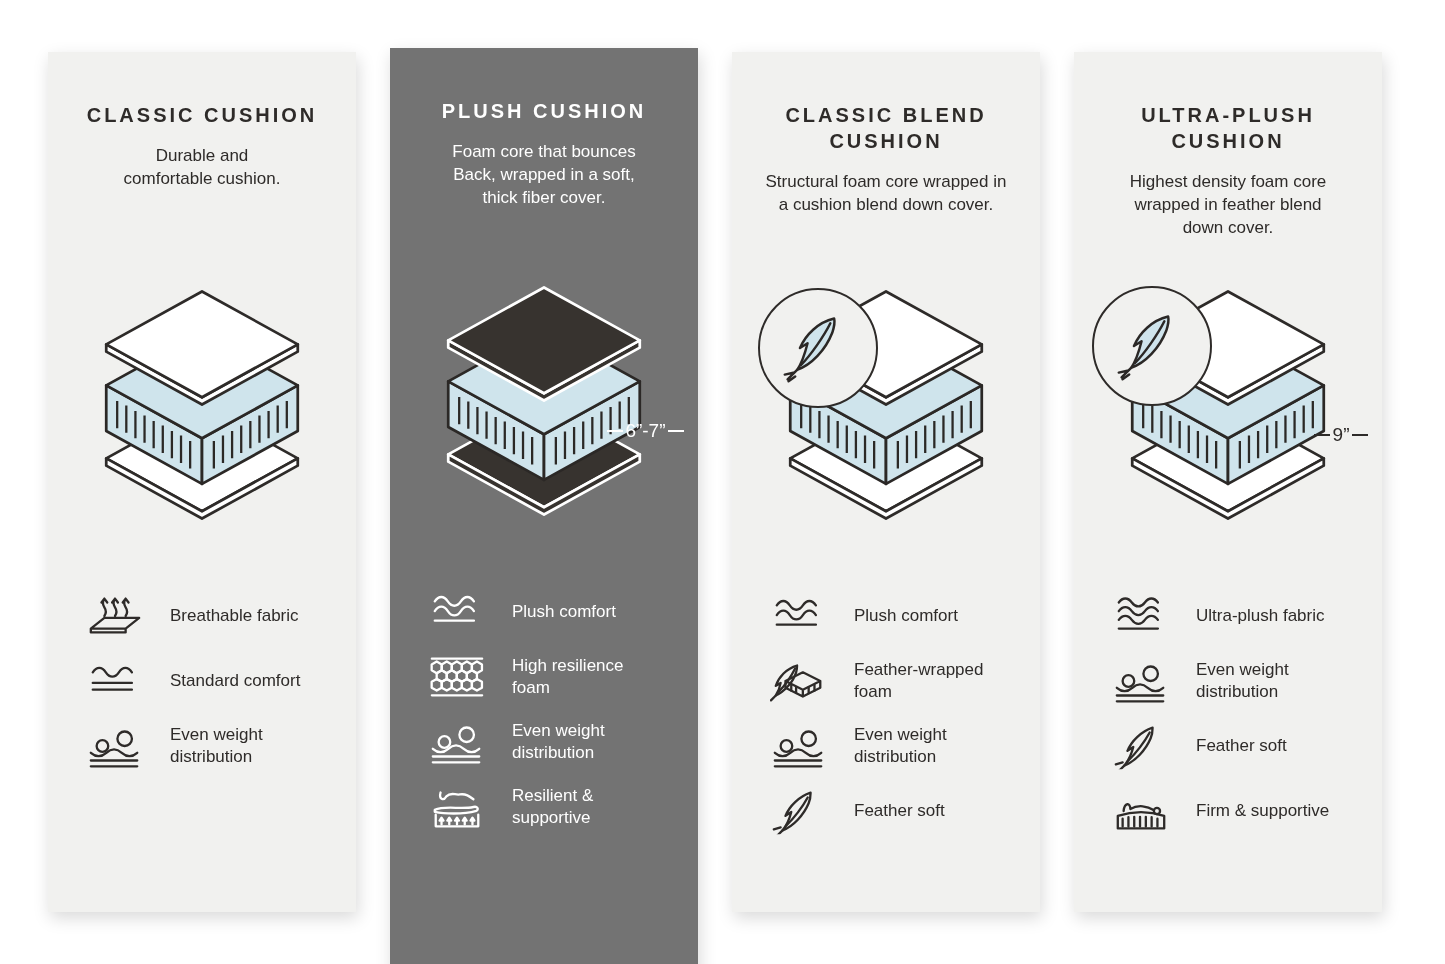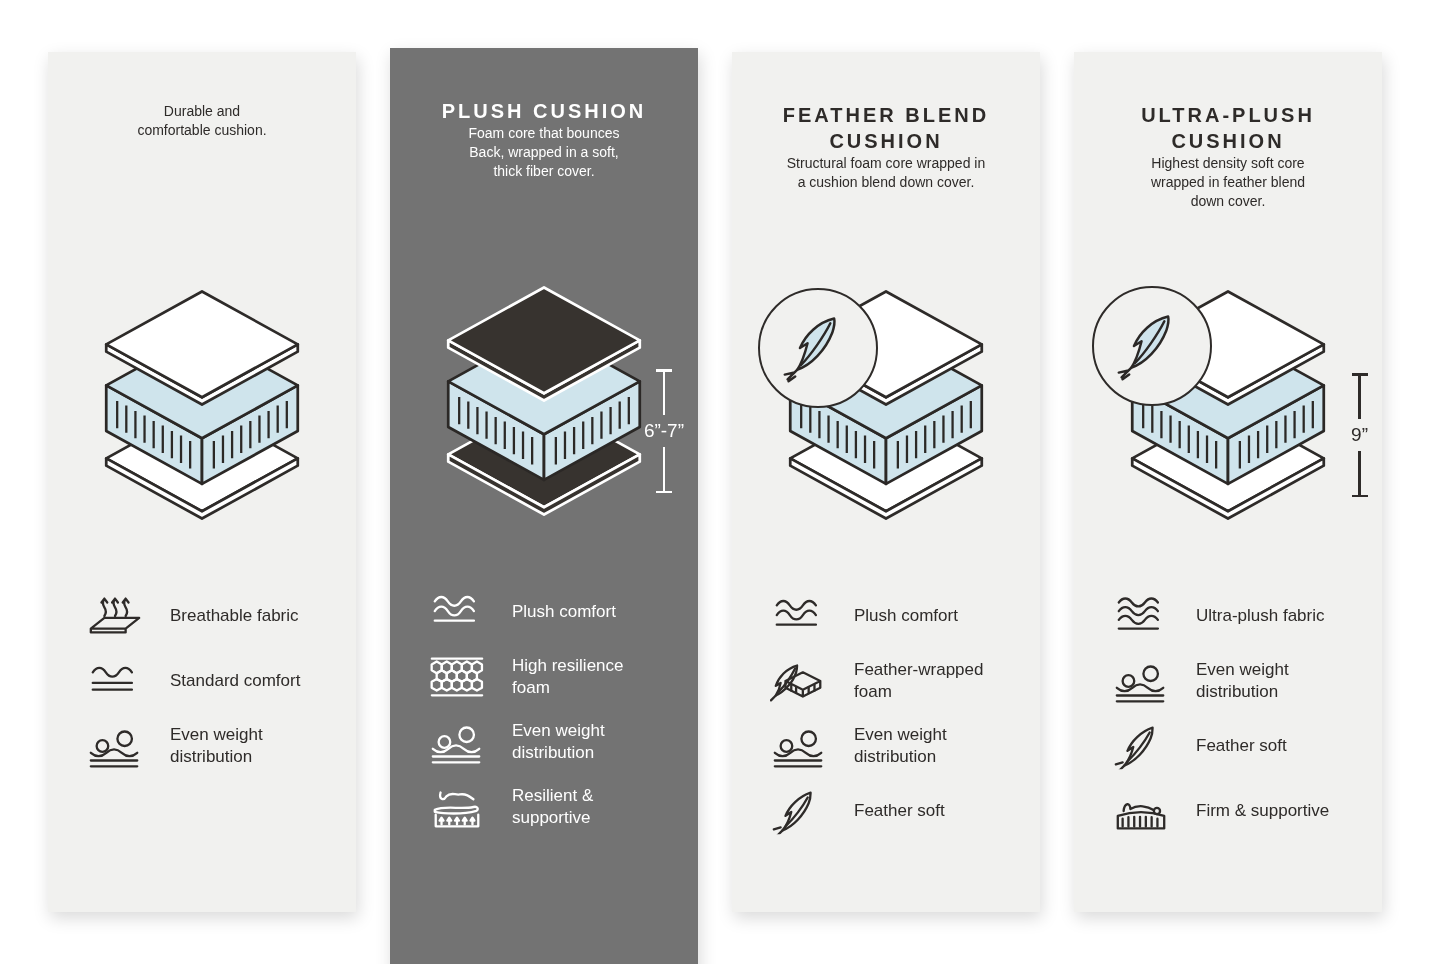--- a/index.html
+++ b/index.html
@@ -10,34 +10,34 @@
   }
   .row{display:flex;gap:34px;padding:52px 0 0 48px;}
   .card{
     width:308px;height:860px;background:#f1f1ef;box-sizing:border-box;
     box-shadow:2px 6px 16px rgba(0,0,0,0.15);color:#2e2b29;flex:none;
   }
   .card.dark{background:#737373;color:#ffffff;height:944px;margin-top:-4px;
     --line:#ffffff;--cover-fill:#37332f;}
   .header{height:212px;box-sizing:border-box;padding:50px 22px 0;text-align:center;}
   .title{font-size:20px;font-weight:bold;letter-spacing:3px;line-height:1.3;white-space:pre-line;}
-  .desc{font-size:14px;line-height:1.36;white-space:pre-line;}
+  .desc{margin-top:16px;font-size:17px;line-height:1.36;white-space:pre-line;}
   .illu{position:relative;height:292px;}
   .stack-svg{display:block;width:228px;margin:22px auto 0;}
   
   .cover{fill:var(--cover-fill,#ffffff);stroke:var(--line,#2e2b29);stroke-width:3;stroke-linejoin:round;}
   .foam{fill:var(--foam-fill,#cfe4ec);stroke:var(--foam-line,#2b2826);stroke-width:3;stroke-linejoin:round;}
   .hatch{fill:none;stroke:var(--foam-line,#2b2826);stroke-width:2.5;}
   .badge{
     position:absolute;left:26px;top:2px;width:120px;height:120px;border-radius:50%;
     border:2.5px solid #2e2b29;background:#f1f1ef;box-sizing:border-box;
     display:flex;align-items:center;justify-content:center;z-index:2;
   }
   .measure{position:absolute;right:14px;top:87px;height:124px;display:flex;
-    flex-direction:column;align-items:center;color:inherit;}
+    flex-direction:row;align-items:center;color:inherit;}
   .measure .cap{width:16px;height:2.5px;background:currentColor;flex:none;}
   .measure .mline{width:2.5px;flex:1;background:currentColor;}
   .measure .mlabel{font-size:19px;padding:5px 0;white-space:nowrap;}
   .features{padding:14px 10px 0 38px;}
   .feature{display:flex;align-items:center;margin-bottom:17px;}
   .f-icon{width:58px;height:48px;flex:none;color:inherit;}
   .f-icon *{vector-effect:none;}
   .icon-stroke{fill:none;stroke:currentColor;stroke-width:2.4;stroke-linecap:round;stroke-linejoin:round;}
   .f-label{margin-left:26px;font-size:17px;line-height:1.3;white-space:pre-line;}
   .defs-holder{position:absolute;width:0;height:0;overflow:hidden;}
@@ -151,20 +151,21 @@
       <path class="icon-stroke" d="M6 29 C22 24 38 24 54 29 L54 42 L6 42 Z"></path>
       <path class="icon-stroke" stroke-width="1.8" d="M11 32 V40 M17 30.5 V40 M23 30 V40 M29 30 V40 M35 30 V40 M41 30.5 V40 M47 32 V40"></path>
     </symbol>
   </defs>
 </svg>
 
 <div class="row">
 
   <div class="card">
     <div class="header">
+      <div class="title">CLASSIC CUSHION</div>
       <div class="desc">Durable and
 comfortable cushion.</div>
     </div>
     <div class="illu">
       <svg class="stack-svg" viewBox="0 0 250 262">
           <use href="#stack"></use>
         </svg>
     </div>
     <div class="features">
       <div class="feature">
@@ -234,21 +235,21 @@
             <use href="#i-resilient"></use>
           </svg>
         <div class="f-label">Resilient &amp;
 supportive</div>
       </div>
     </div>
   </div>
 
   <div class="card">
     <div class="header">
-      <div class="title">FEATHER BLEND
+      <div class="title">CLASSIC BLEND
 CUSHION</div>
       <div class="desc">Structural foam core wrapped in
 a cushion blend down cover.</div>
     </div>
     <div class="illu">
       <svg class="stack-svg" viewBox="0 0 250 262">
           <use href="#stack"></use>
         </svg>
       <div class="badge">
         <svg width="76" height="76" viewBox="0 0 80 80">
@@ -283,21 +284,21 @@
           </svg>
         <div class="f-label">Feather soft</div>
       </div>
     </div>
   </div>
 
   <div class="card">
     <div class="header">
       <div class="title">ULTRA-PLUSH
 CUSHION</div>
-      <div class="desc">Highest density soft core
+      <div class="desc">Highest density foam core
 wrapped in feather blend
 down cover.</div>
     </div>
     <div class="illu">
       <svg class="stack-svg" viewBox="0 0 250 262">
           <use href="#stack"></use>
         </svg>
       <div class="badge" style="left:18px;top:0;">
         <svg width="76" height="76" viewBox="0 0 80 80">
             <use href="#badge-feather"></use>

